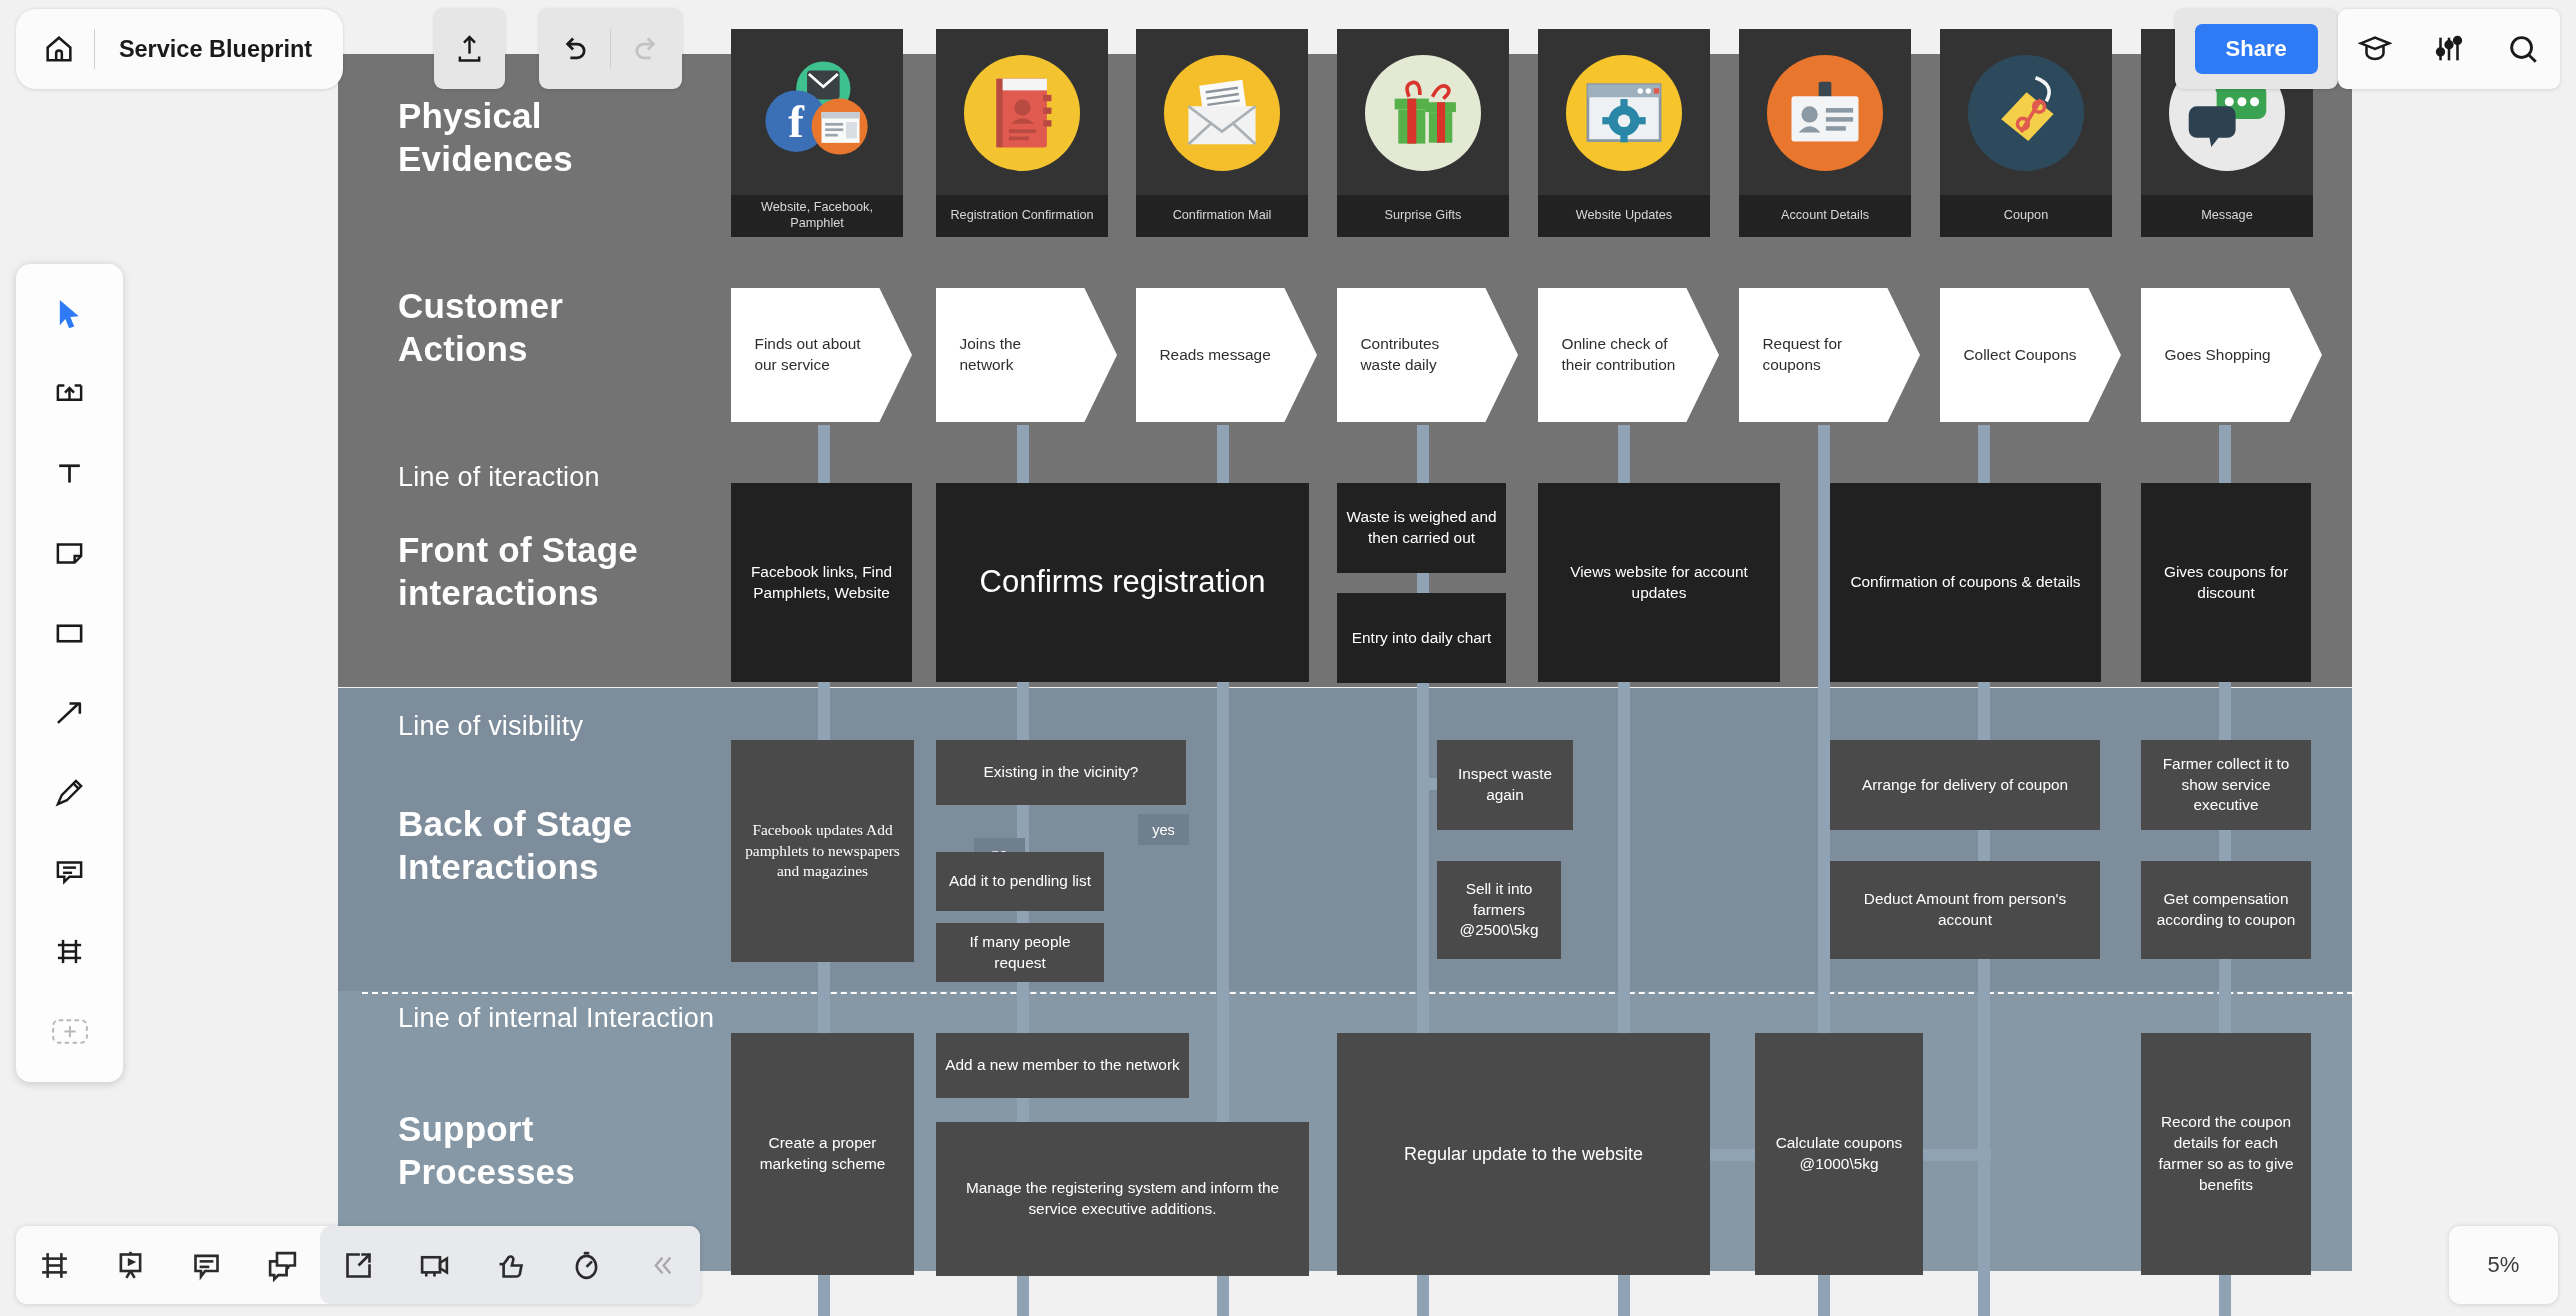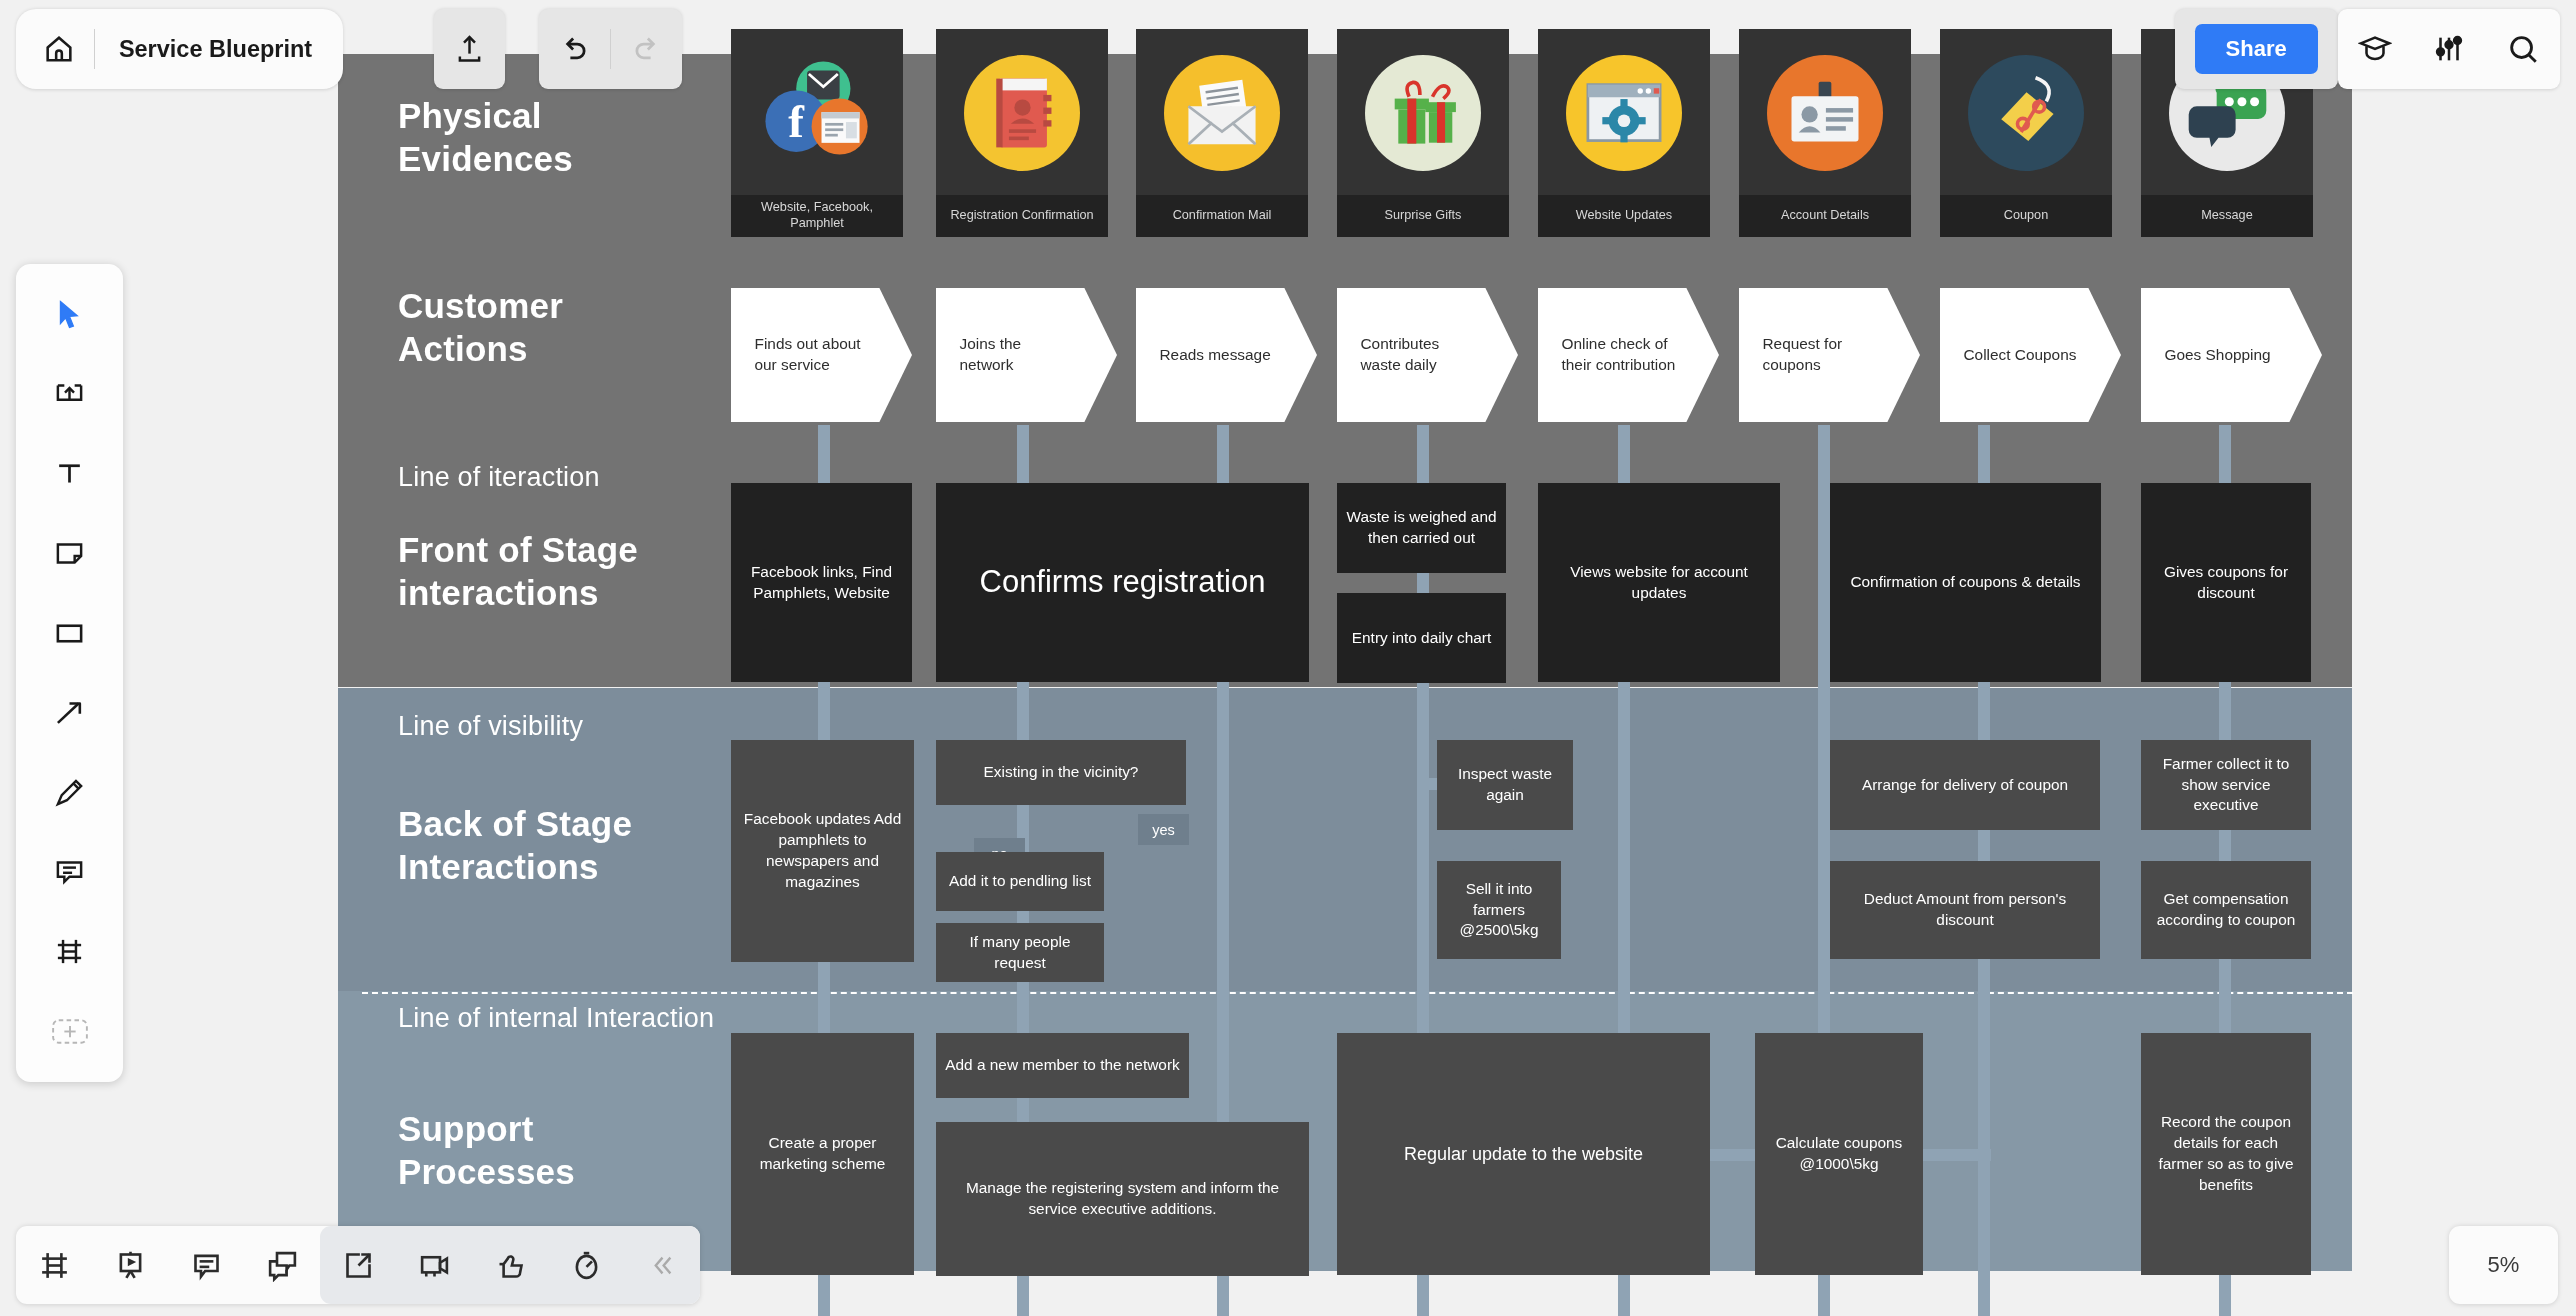--- a/index.html
+++ b/index.html
@@ -305,30 +305,30 @@
       </div>
 
     <div class="box" style="left:731px;  top:483px; width:181px; height:199px;">Facebook links, Find Pamphlets, Website</div>
     <div class="box lg" style="left:936px; top:483px; width:373px; height:199px;">Confirms registration</div>
     <div class="box" style="left:1337px; top:483px; width:169px; height:90px;">Waste is weighed and then carried out</div>
     <div class="box" style="left:1337px; top:593px; width:169px; height:90px;">Entry into daily chart</div>
     <div class="box" style="left:1538px; top:483px; width:242px; height:199px;">Views website for account updates</div>
     <div class="box" style="left:1830px; top:483px; width:271px; height:199px;">Confirmation of coupons &amp; details</div>
     <div class="box" style="left:2141px; top:483px; width:170px; height:199px;">Gives coupons for discount</div>
 
-    <div class="gbox" style="left:731px;  top:740px; width:183px; height:222px;">Facebook updates Add pamphlets to newspapers and magazines</div>
+    <div class="gbox" style="left:731px;  top:740px; width:183px; height:222px;font-family:Liberation Serif, serif;">Facebook updates Add pamphlets to newspapers and magazines</div>
     <div class="gbox" style="left:936px; top:740px; width:250px; height:65px;">Existing in the vicinity?</div>
     <div class="yn" style="left:974px; top:814px;margin-top:24px;">no</div>
     <div class="yn" style="left:1138px; top:814px;">yes</div>
     <div class="gbox" style="left:936px; top:852px; width:168px; height:59px;">Add it to pendling list</div>
     <div class="gbox" style="left:936px; top:923px; width:168px; height:59px;">If many people request</div>
     <div class="gbox" style="left:1437px; top:740px; width:136px; height:90px;">Inspect waste again</div>
     <div class="gbox" style="left:1437px; top:861px; width:124px; height:98px;">Sell it into farmers @2500\5kg</div>
     <div class="gbox" style="left:1830px; top:740px; width:270px; height:90px;">Arrange for delivery of coupon</div>
-    <div class="gbox" style="left:1830px; top:861px; width:270px; height:98px;">Deduct Amount from person's discount</div>
+    <div class="gbox" style="left:1830px; top:861px; width:270px; height:98px;">Deduct Amount from person's account</div>
     <div class="gbox" style="left:2141px; top:740px; width:170px; height:90px;">Farmer collect it to show service executive</div>
     <div class="gbox" style="left:2141px; top:861px; width:170px; height:98px;">Get compensation according to coupon</div>
 
     <div class="gbox" style="left:731px;  top:1033px; width:183px; height:242px;">Create a proper marketing scheme</div>
     <div class="gbox" style="left:936px; top:1033px; width:253px; height:65px;">Add a new member to the network</div>
     <div class="gbox" style="left:936px; top:1122px; width:373px; height:154px;">Manage the registering system and inform the service executive additions.</div>
     <div class="gbox med" style="left:1337px; top:1033px; width:373px; height:242px;">Regular update to the website</div>
     <div class="gbox" style="left:1755px; top:1033px; width:168px; height:242px;">Calculate coupons @1000\5kg</div>
     <div class="gbox" style="left:2141px; top:1033px; width:170px; height:242px;">Record the coupon details for each farmer so as to give benefits</div>
   </div>

